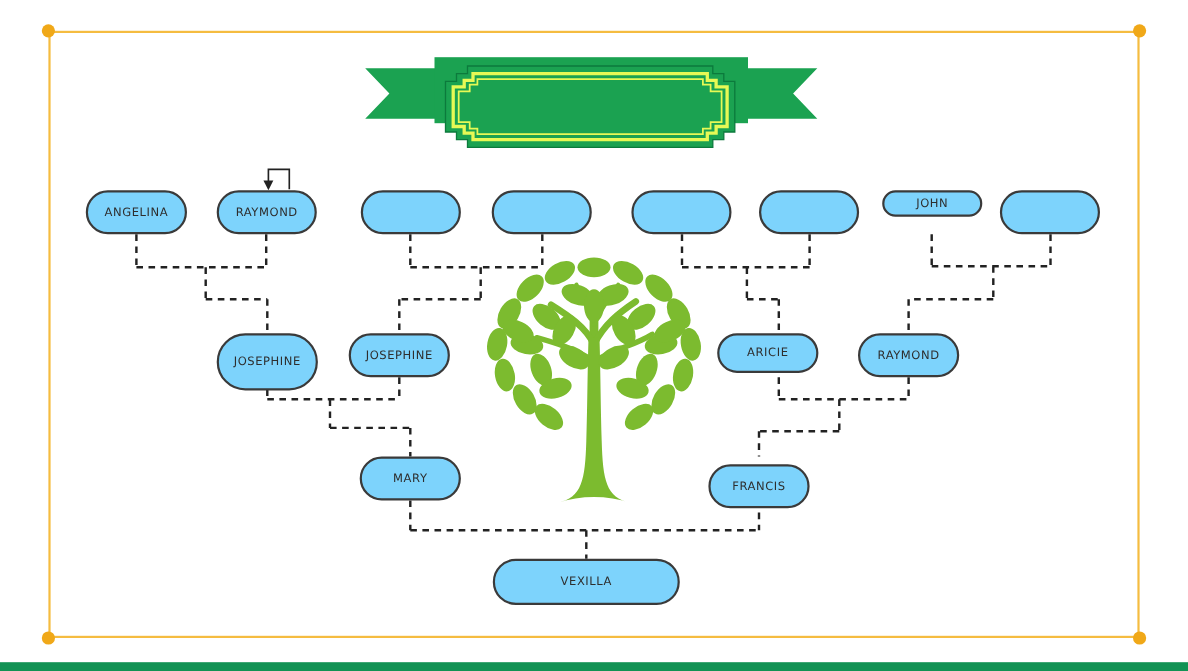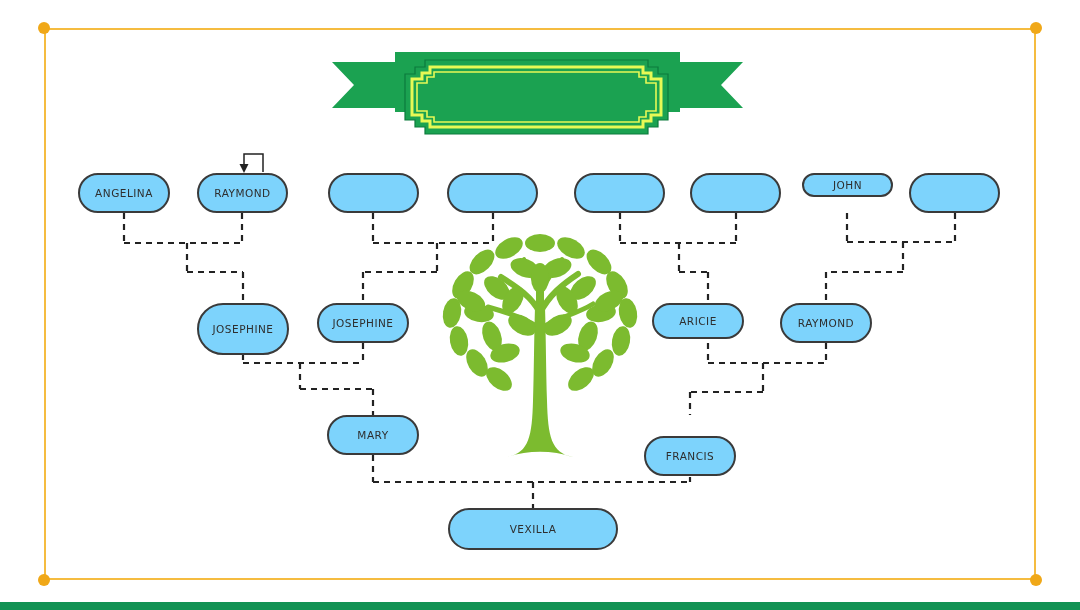--- a/index.html
+++ b/index.html
@@ -129,18 +129,18 @@
       <div class="node" style="left: 447px; top: 173px; width: 91px; height: 40px;"></div>
       <div class="node" style="left: 574px; top: 173px; width: 91px; height: 40px;"></div>
       <div class="node" style="left: 690px; top: 173px; width: 91px; height: 40px;"></div>
       <div class="node" style="left: 802px; top: 173px; width: 91px; height: 24px;">JOHN</div>
       <div class="node" style="left: 909px; top: 173px; width: 91px; height: 40px;"></div>
       <div class="node" style="left: 197px; top: 303px; width: 92px; height: 52px;">JOSEPHINE</div>
       <div class="node" style="left: 317px; top: 303px; width: 92px; height: 40px;">JOSEPHINE</div>
       <div class="node" style="left: 652px; top: 303px; width: 92px; height: 36px;">ARICIE</div>
       <div class="node" style="left: 780px; top: 303px; width: 92px; height: 40px;">RAYMOND</div>
       <div class="node" style="left: 327px; top: 415px; width: 92px; height: 40px;">MARY</div>
-      <div class="node" style="left: 644px; top: 436px; width: 92px; height: 40px;">FRANCIS</div>
+      <div class="node" style="left: 644px; top: 422px; width: 92px; height: 40px;">FRANCIS</div>
       <div class="node" style="left: 448px; top: 508px; width: 170px; height: 42px;">VEXILLA</div>
     </div>
 
   <div class="footer-bar"></div>
 </div>
 
 </body></html>

